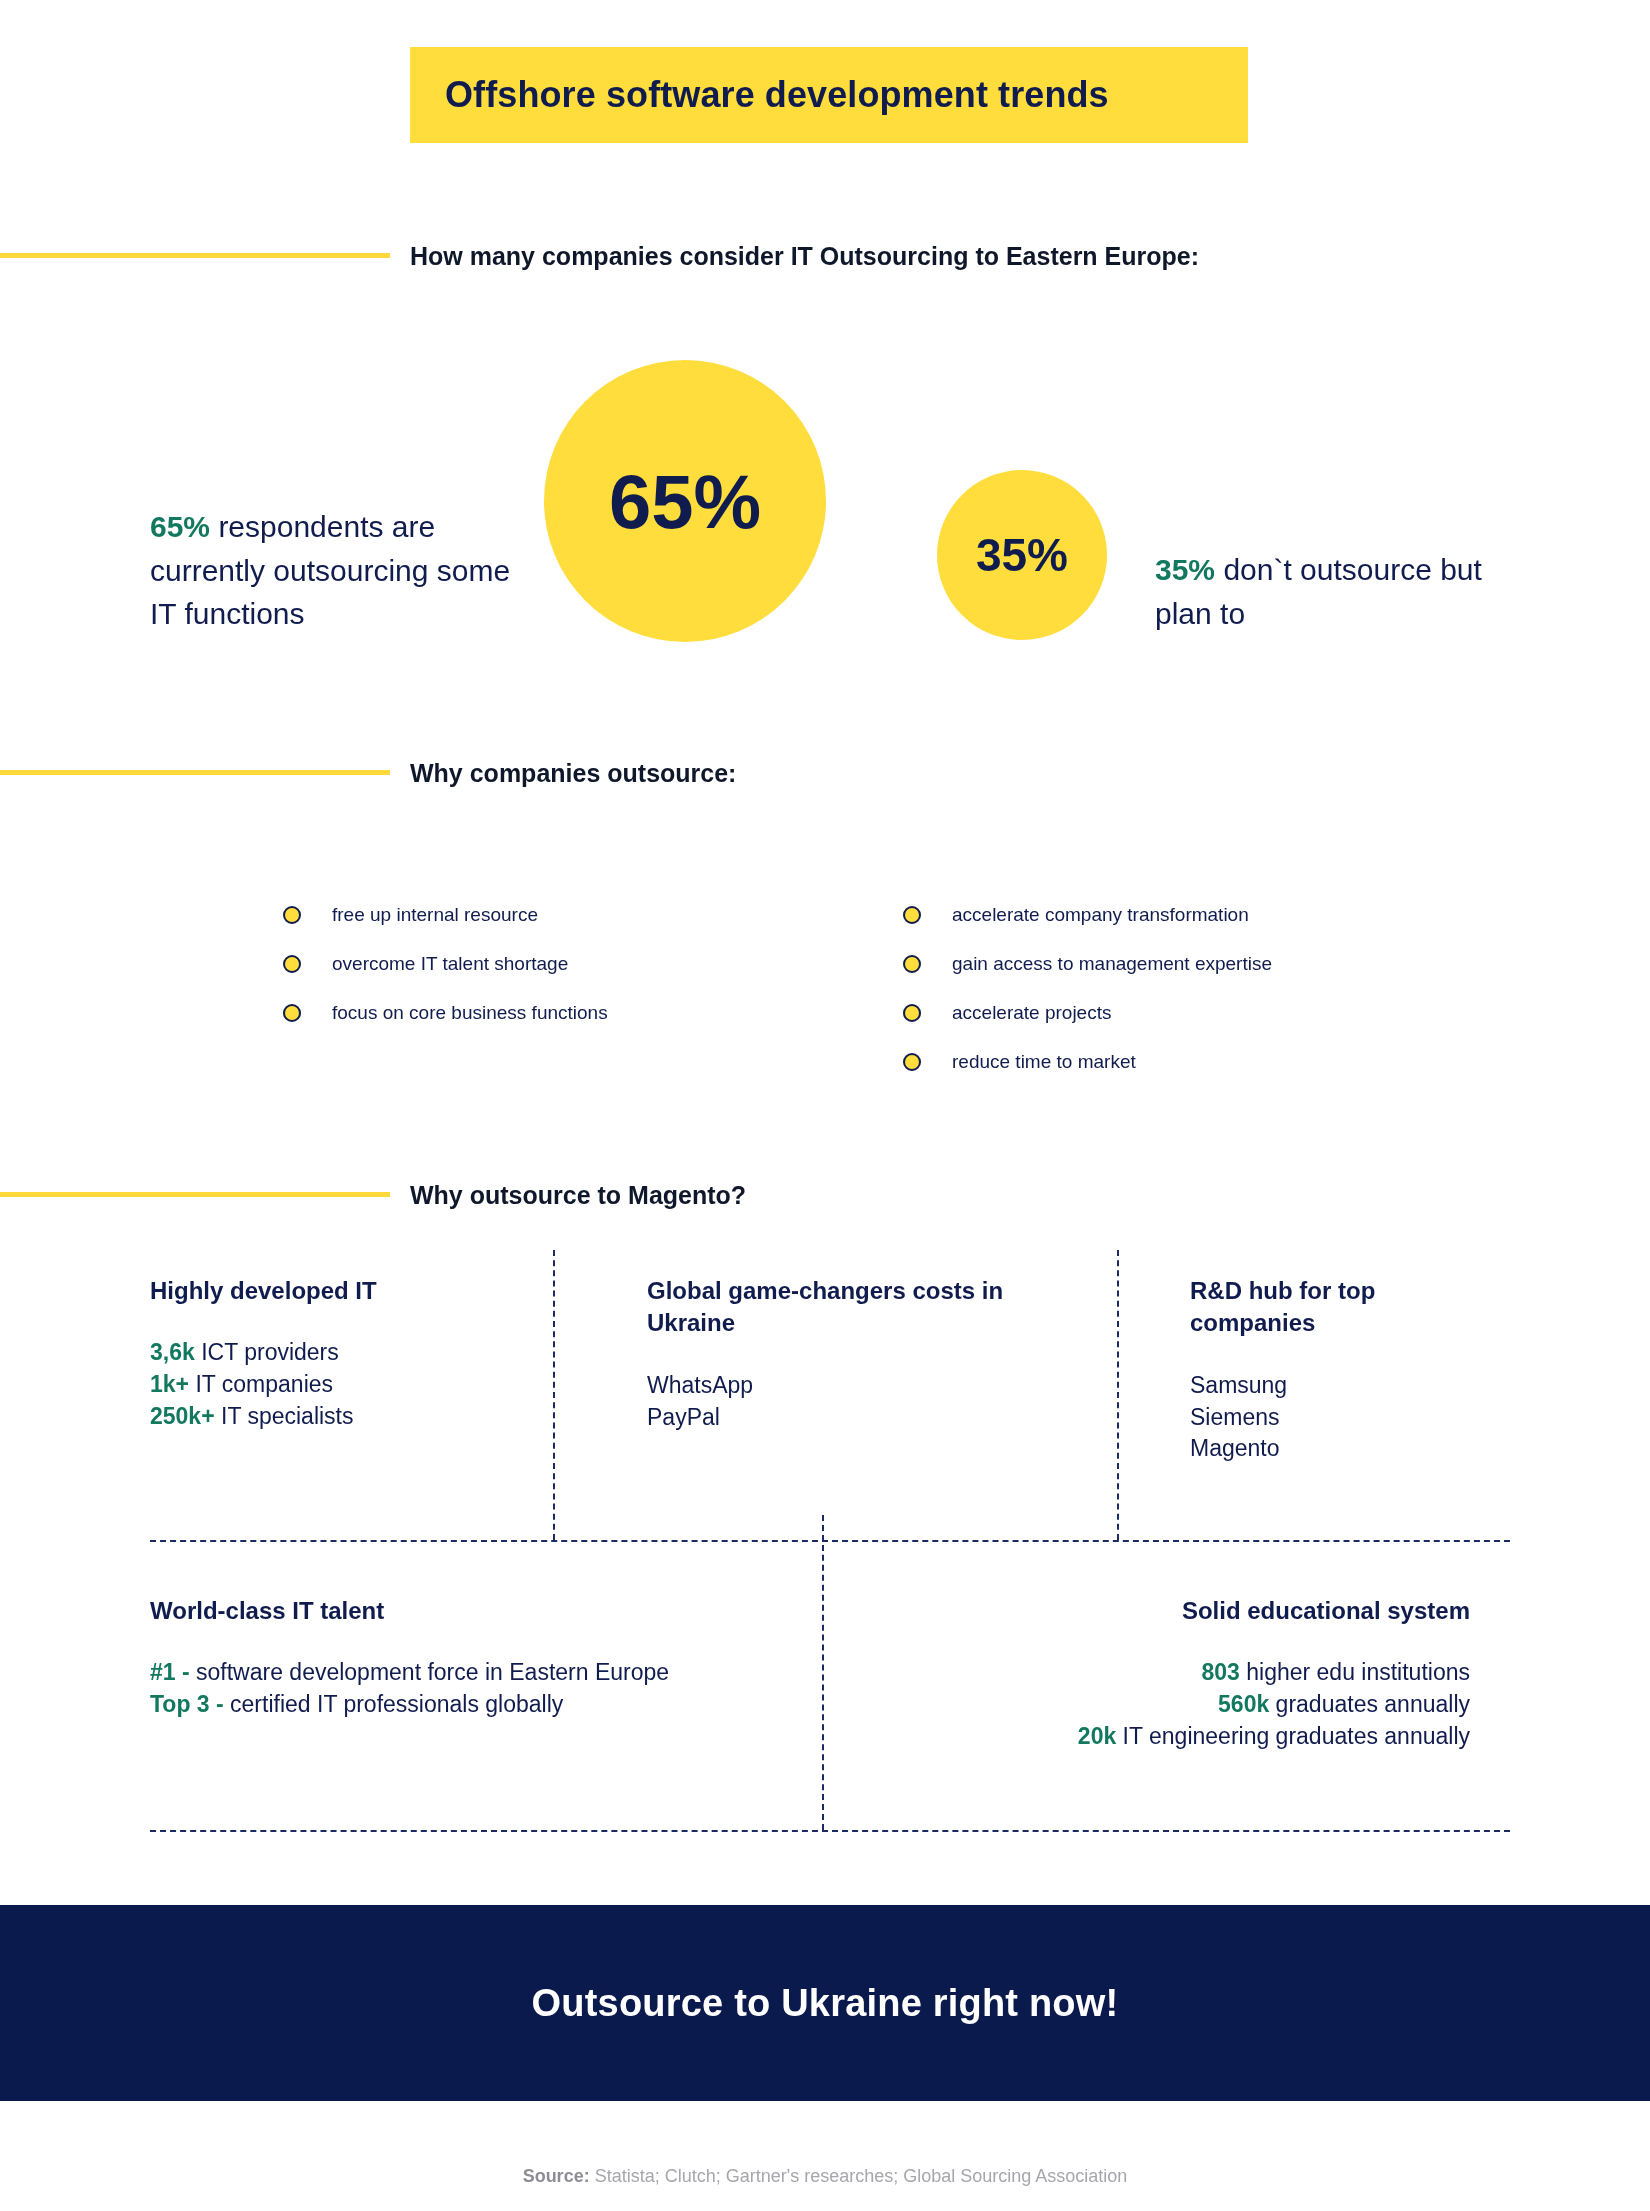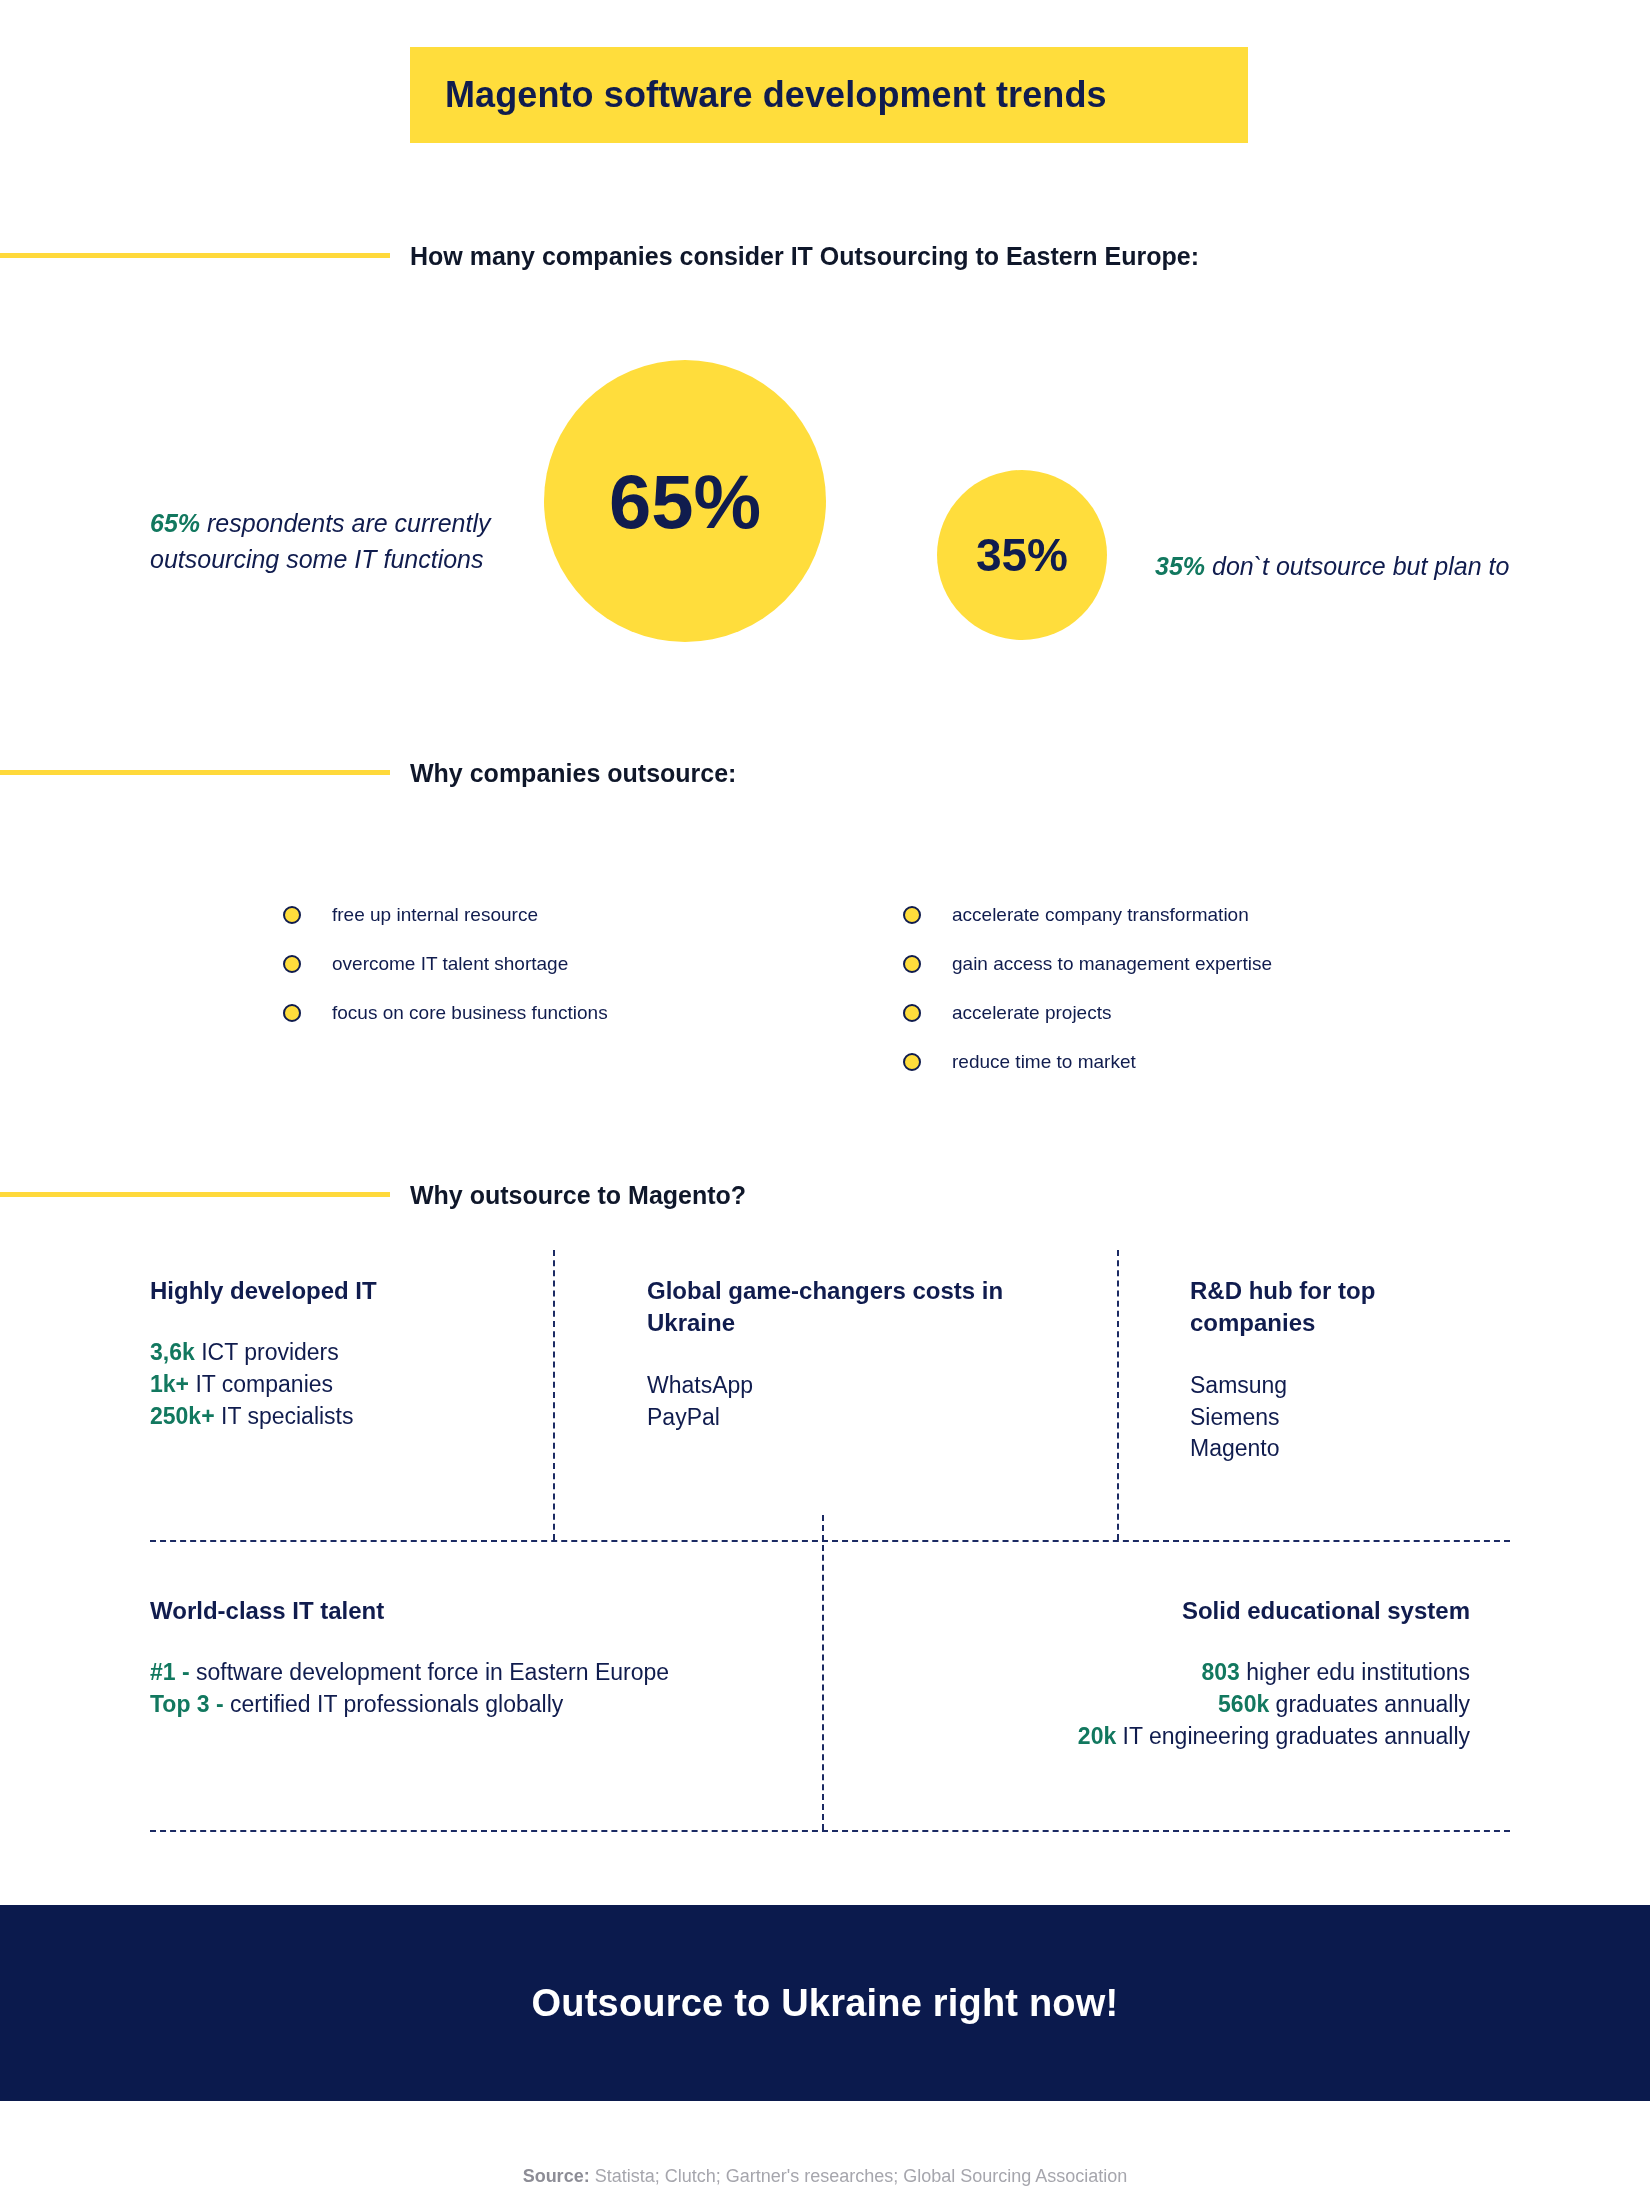--- a/index.html
+++ b/index.html
@@ -35,21 +35,21 @@
 
   
   .circle{
     position:absolute; border-radius:50%; background:#FFDD3C;
     display:flex; align-items:center; justify-content:center;
     color:#101c4e; font-weight:bold;
   }
   .circle-65{ left:544px; top:360px; width:282px; height:282px; font-size:76px; }
   .circle-35{ left:937px; top:470px; width:170px; height:170px; font-size:46px; }
 
-  .cap{ position:absolute; font-size:25px; line-height:1.45; color:#101c4e;font-style:italic; }
+  .cap{ position:absolute; font-size:30px; line-height:1.45; color:#101c4e; }
   .cap-left{ left:150px; top:505px; width:380px; }
   .cap-right{ left:1155px; top:548px; width:360px; }
   .accent{ color:#12785f; font-weight:bold; }
 
   
   .bullets{ position:absolute; top:890px; }
   .bul-col-a{ left:283px; }
   .bul-col-b{ left:903px; }
   .bullet-row{ display:flex; align-items:center; height:49px; }
   .dot{
@@ -83,21 +83,21 @@
     font-size:18px; color:#a6a6ad;margin-top:28px;
   }
   .source b{ color:#8d8d96; }
 </style>
 </head>
 <body>
 
 <div class="page">
 
   <div class="title-box">
-    <div class="title-text">Magento software development trends</div>
+    <div class="title-text">Offshore software development trends</div>
   </div>
 
   <div class="section-head" style="top:236px;">
     <div class="section-rule"></div>
     <div class="section-title">How many companies consider IT Outsourcing to Eastern Europe:</div>
   </div>
 
   <div class="circle circle-65">
     <span>65%</span>
   </div>

